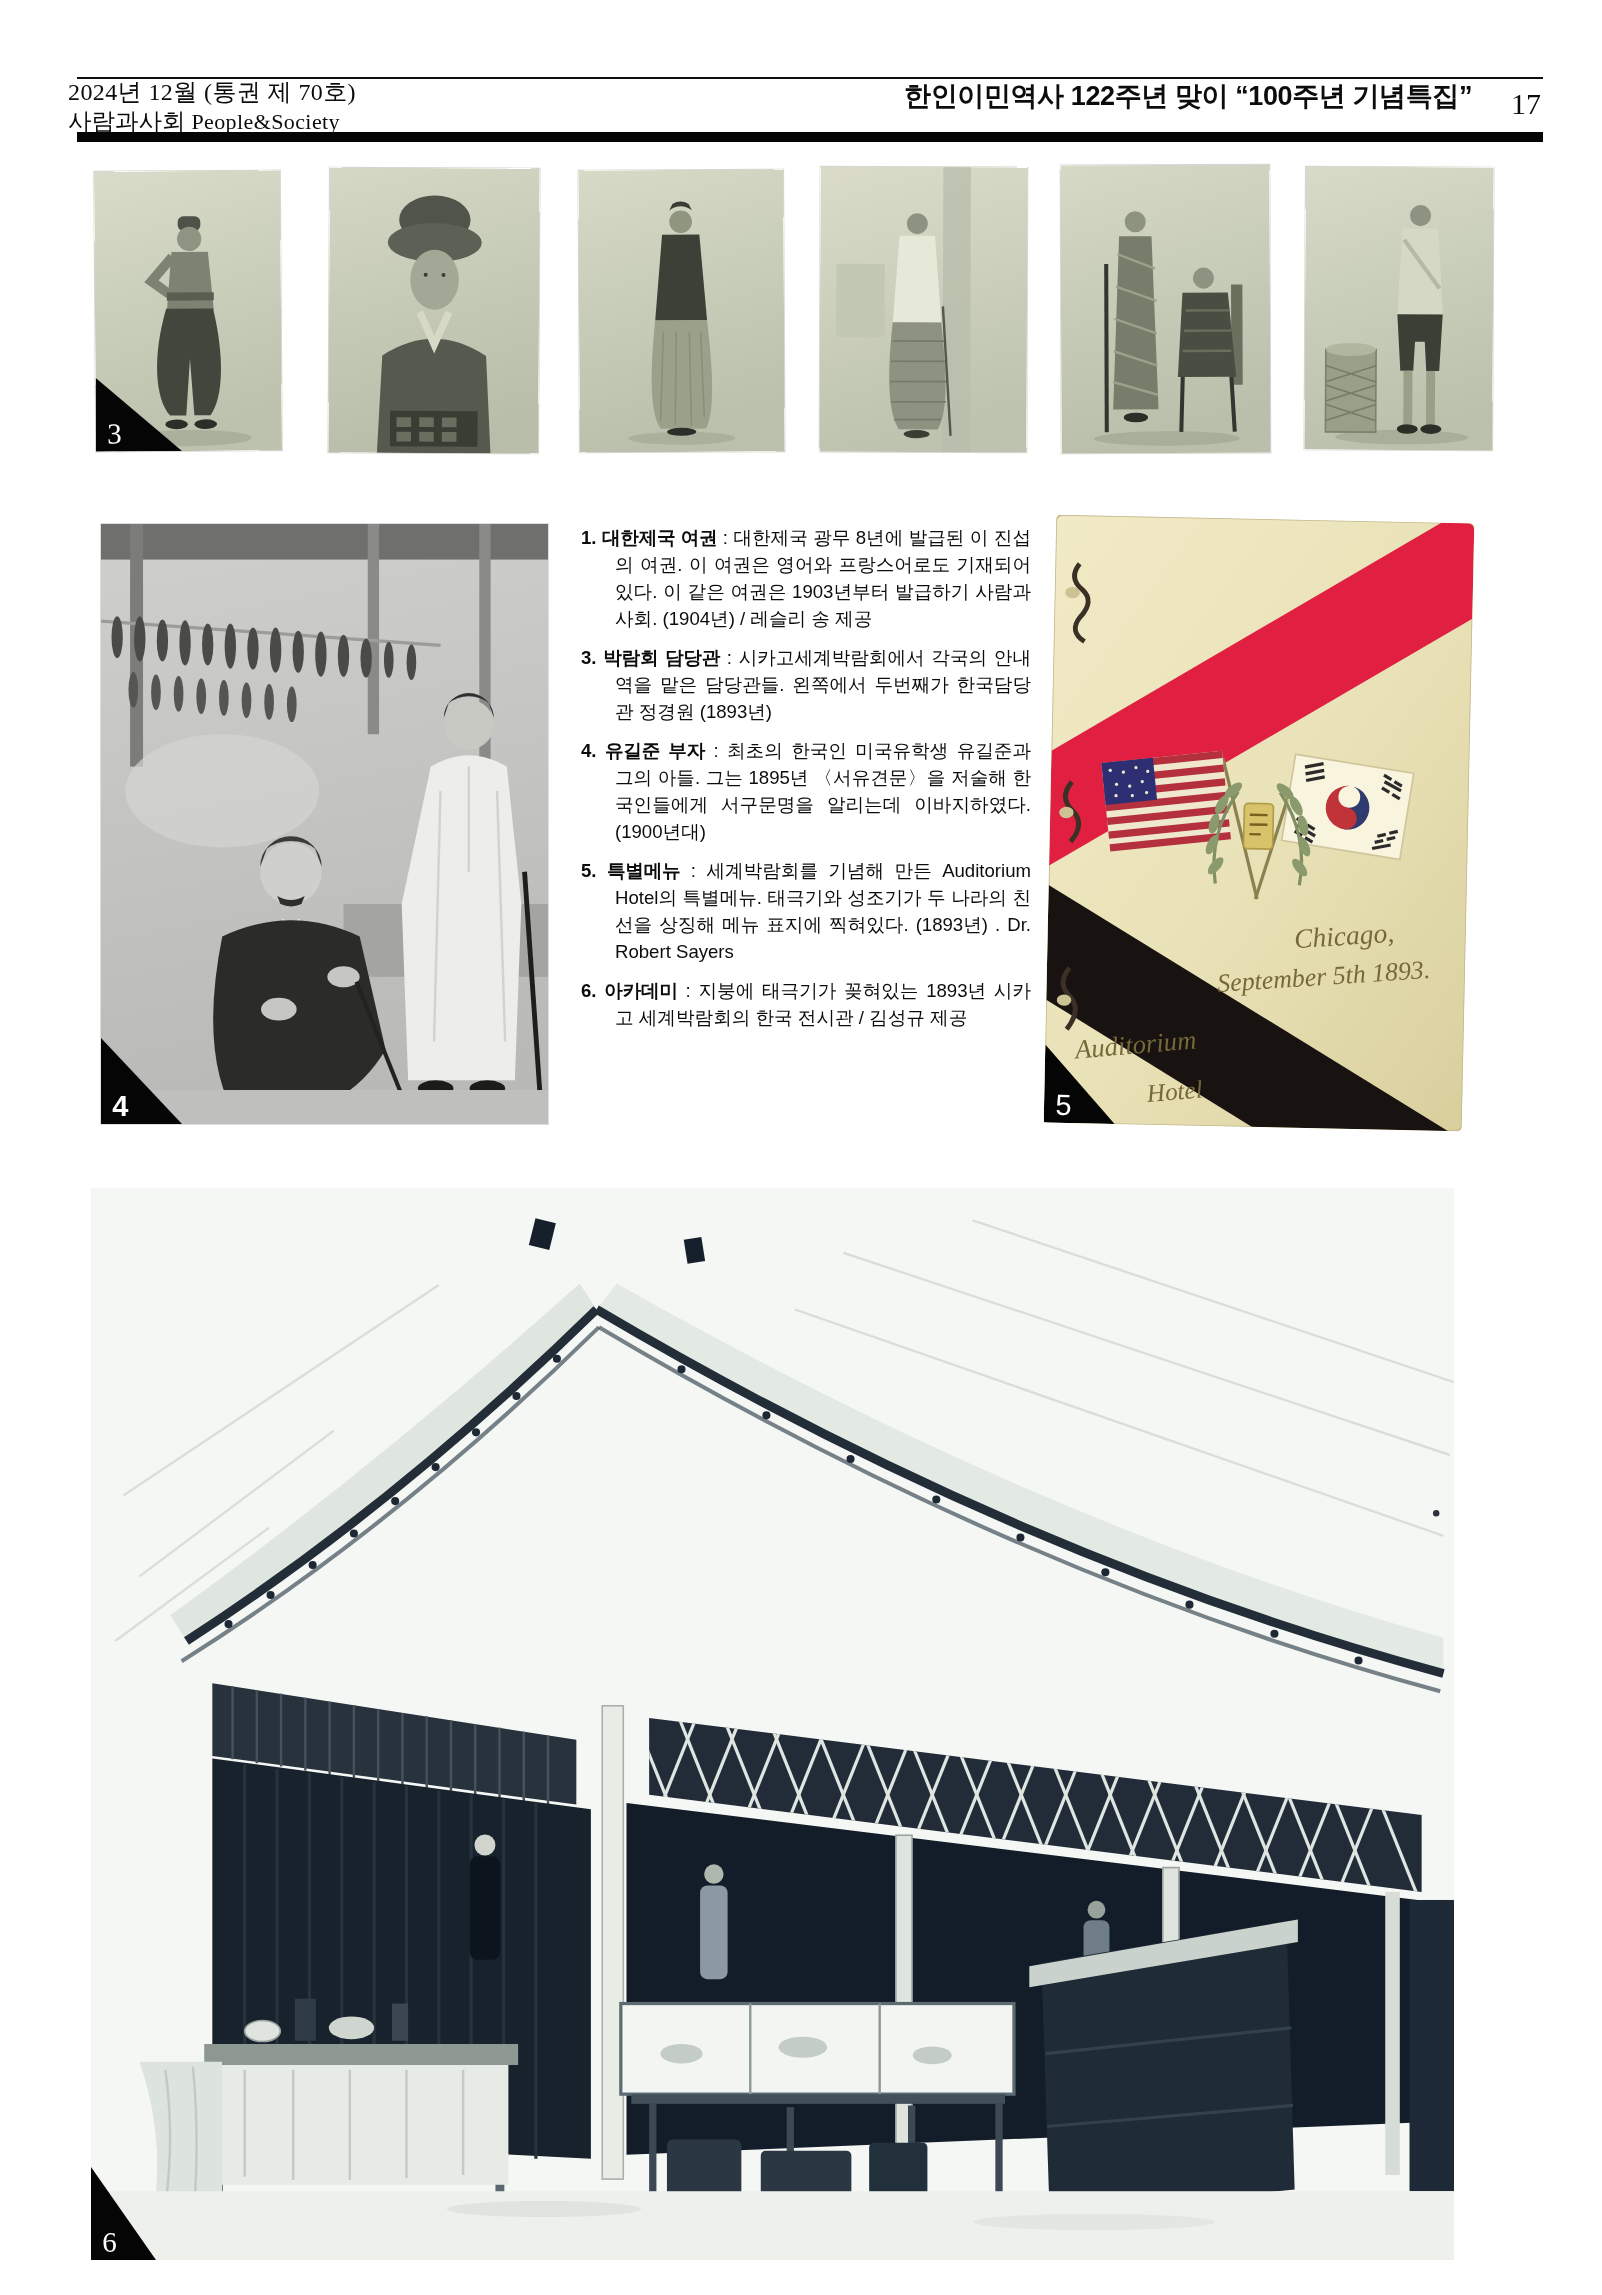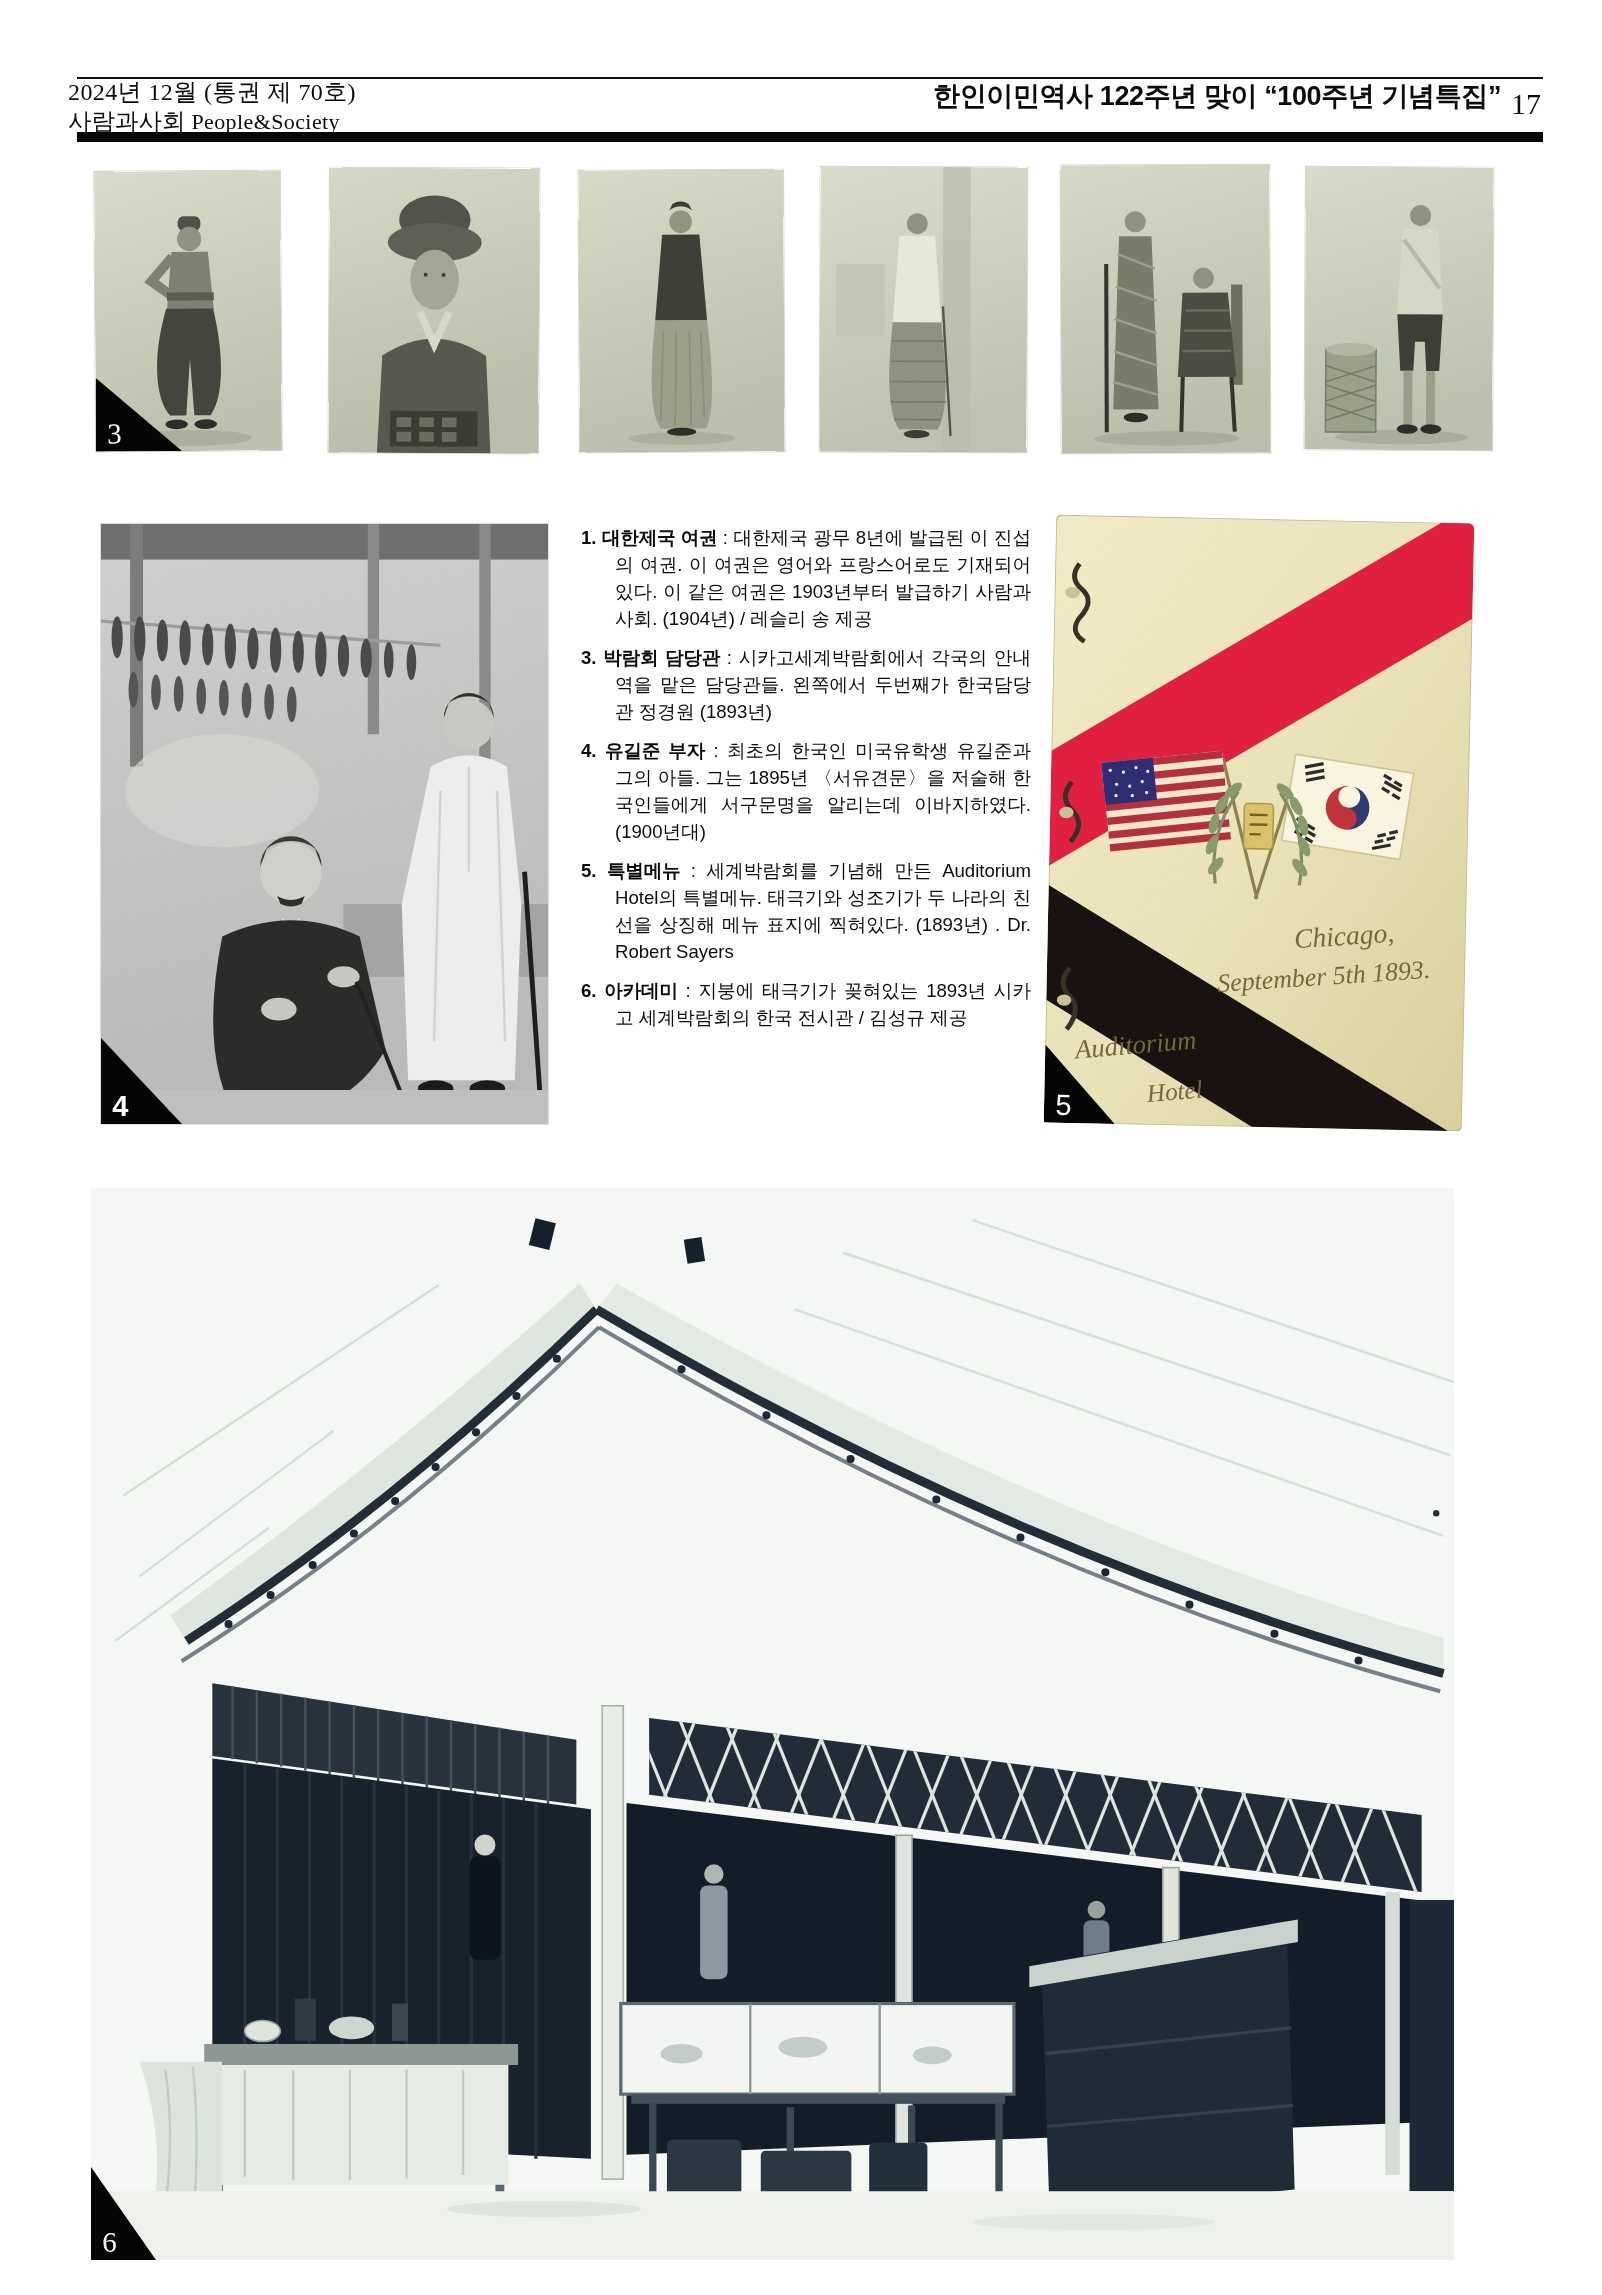--- a/index.html
+++ b/index.html
@@ -10,21 +10,21 @@
   }
   .abs{position:absolute;}
 
   
   #rule-thin{left:77px;top:77px;width:1466px;height:2.4px;background:#101010;}
   #rule-thick{left:77px;top:132px;width:1466px;height:9.7px;background:#050505;}
   #hdr-left{left:68px;top:80px;line-height:1.05;}
   #hdr-issue{font-family:"Liberation Serif","DejaVu Serif",serif;font-size:24px;letter-spacing:0.4px;}
   #hdr-mag{margin-top:4px;font-family:"Liberation Serif","DejaVu Serif",serif;font-size:23.5px;}
   #hdr-mag .en{font-size:22px;letter-spacing:0.4px;}
-  #hdr-right{right:61px;top:78px;display:flex;align-items:flex-end;gap:10px;}
+  #hdr-right{right:61px;top:78px;display:flex;align-items:flex-end;gap:39px;}
   #hdr-headline{font-size:27px;font-weight:bold;letter-spacing:-0.4px;padding-bottom:4.9px;}
   #hdr-pageno{font-family:"Liberation Serif","DejaVu Serif",serif;font-size:30px;line-height:1;}
 
   
   .vphoto{position:absolute;overflow:hidden;box-shadow:0 0 0 0.8px rgba(90,95,80,.25);}
   .vphoto svg{display:block;width:100%;height:100%;}
 
   
   .badge{
     position:absolute;left:0;bottom:0;background:#050505;color:#fff;

